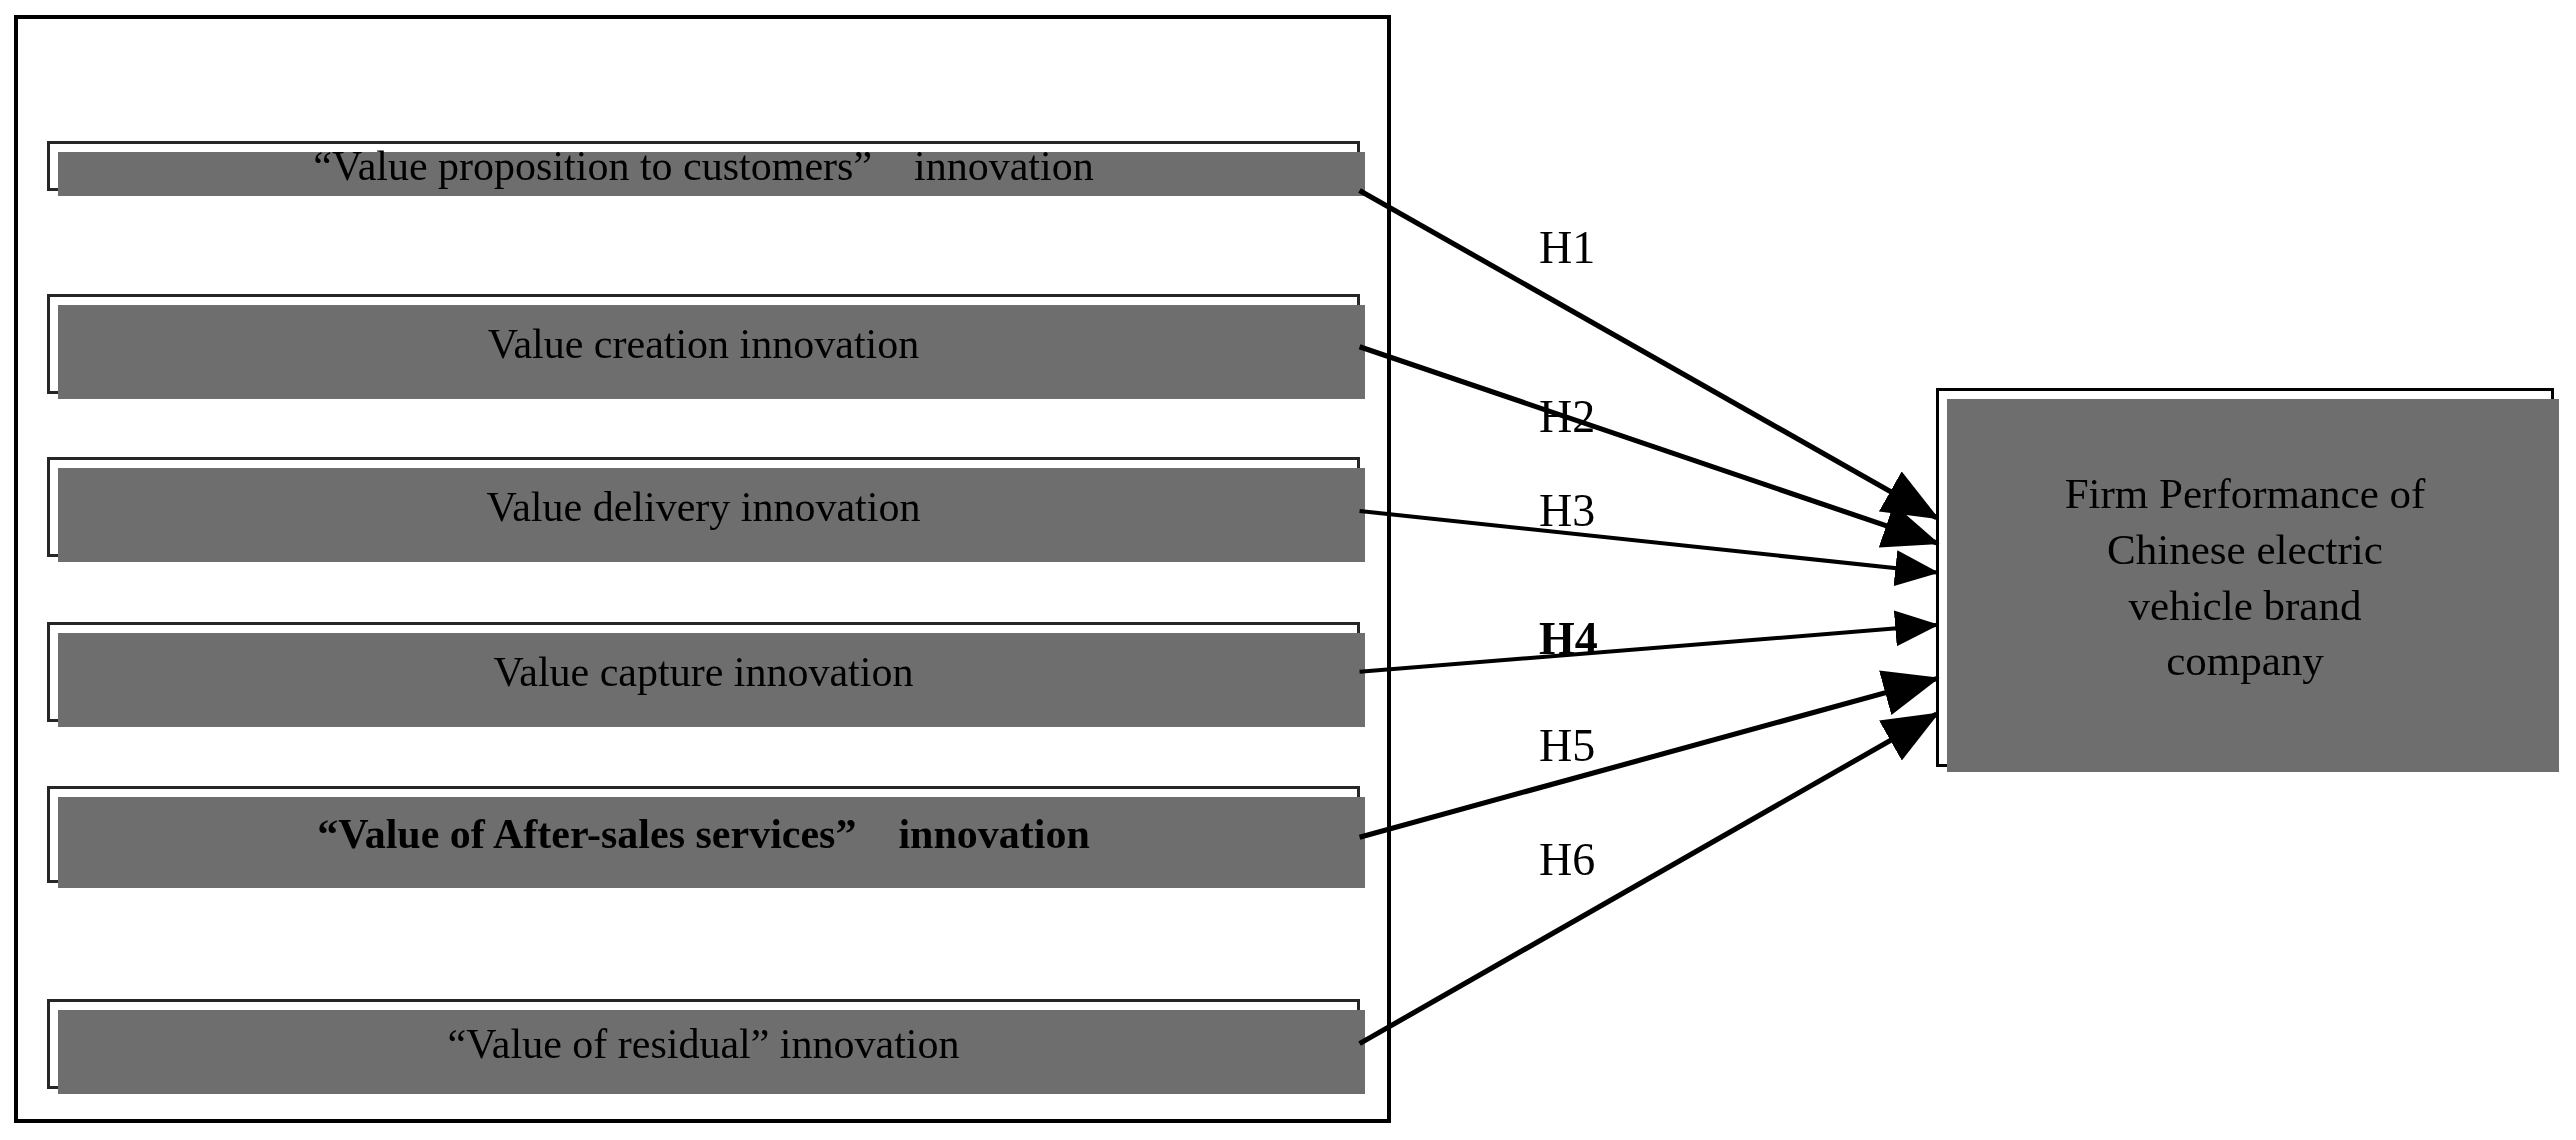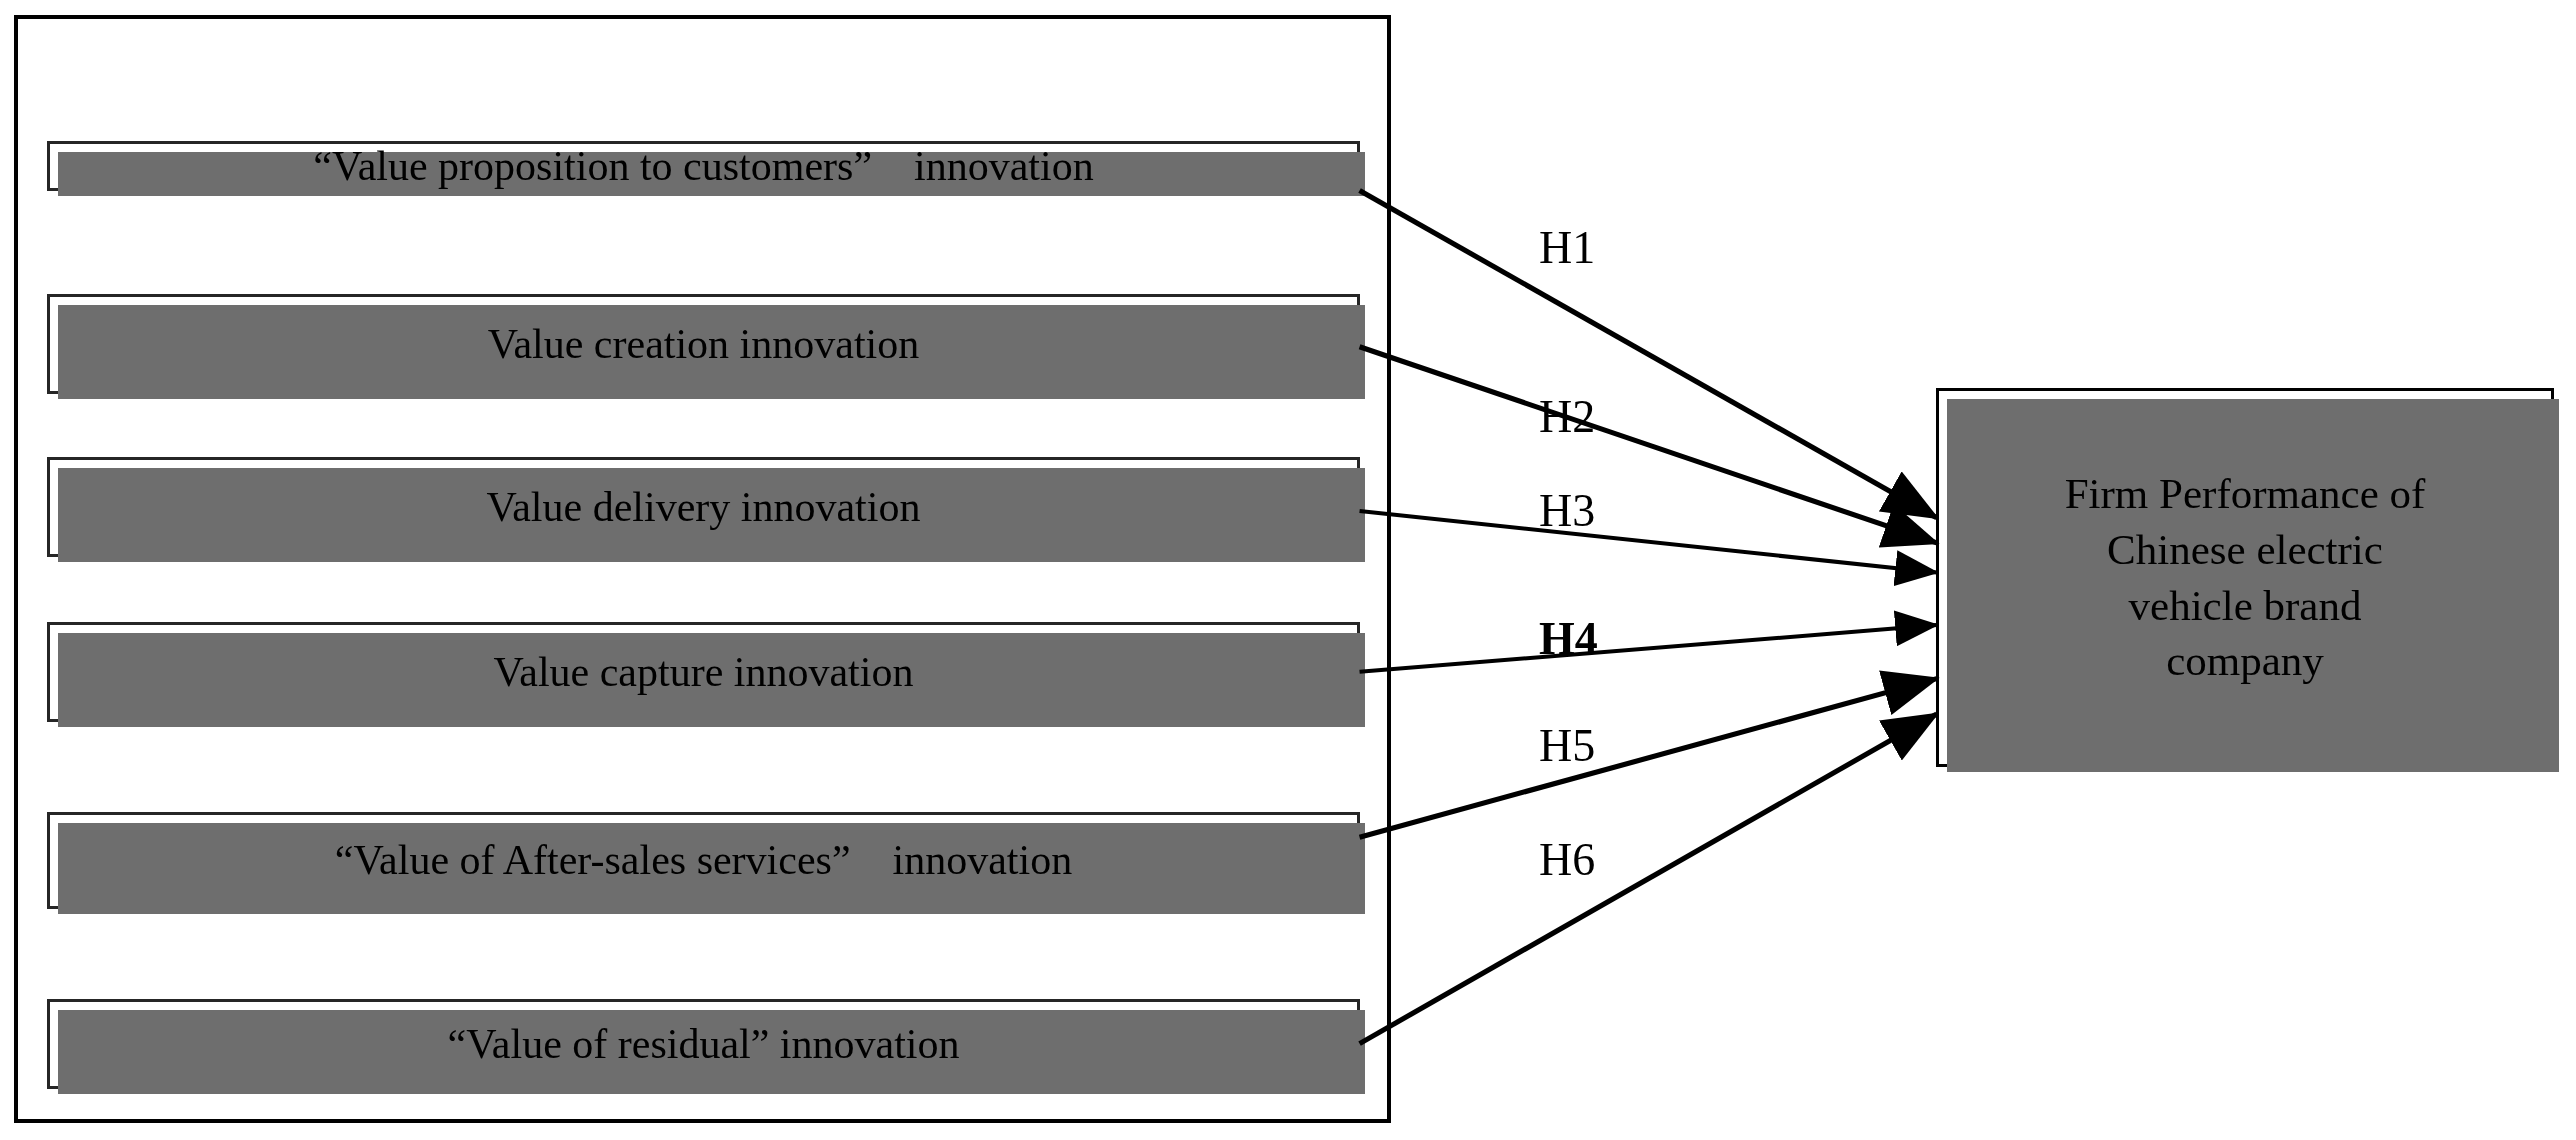--- a/index.html
+++ b/index.html
@@ -74,21 +74,21 @@
     text-align: left;
     padding: 0 10.3px;
   }
   .indicator-label.left-bias { text-align: right; }
 
   
   #box-1 { left: 47px;  top: 141px;  width: 1313px; height: 50px; }
   #box-2 { left: 47px;  top: 294px;  width: 1313px; height: 100px; }
   #box-3 { left: 47px;  top: 457px;  width: 1313px; height: 100px; }
   #box-4 { left: 47px;  top: 622px; width: 1313px; height: 100px; }
-  #box-5 { left: 47px;  top: 812px; width: 1313px; height: 97px; }
+  #box-5 { left: 47px;  top: 786px; width: 1313px; height: 97px; font-weight: bold; }
   #box-6 { left: 47px;  top: 999px; width: 1313px; height: 90px; }
 
   
   .outcome-box {
     position: absolute;
     left: 1936px;
     top: 388px;
     width: 618px;
     height: 379px;
     background: #ffffff;

